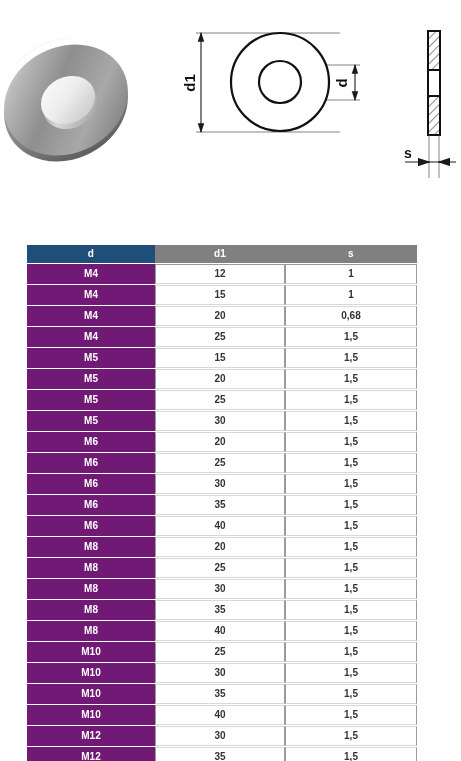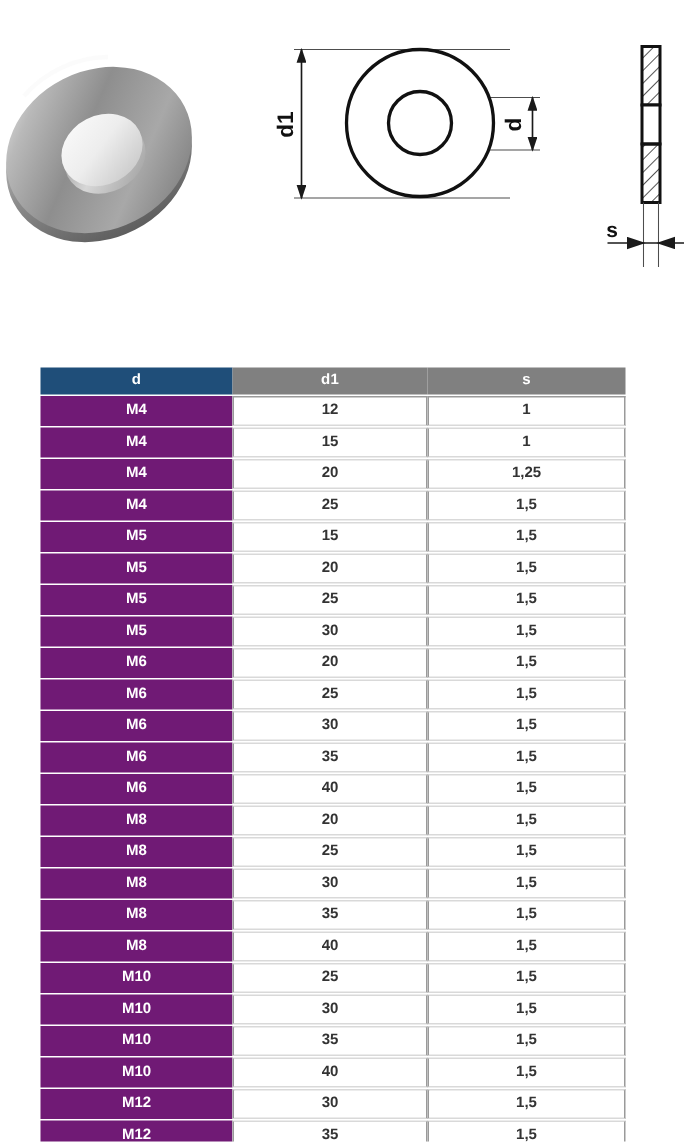--- a/index.html
+++ b/index.html
@@ -205,21 +205,21 @@
           <td class="c-val">1</td>
         </tr>
         <tr>
           <td class="c-d">M4</td>
           <td class="c-val">15</td>
           <td class="c-val">1</td>
         </tr>
         <tr>
           <td class="c-d">M4</td>
           <td class="c-val">20</td>
-          <td class="c-val">1,25</td>
+          <td class="c-val">0,68</td>
         </tr>
         <tr>
           <td class="c-d">M4</td>
           <td class="c-val">25</td>
           <td class="c-val">1,5</td>
         </tr>
         <tr>
           <td class="c-d">M5</td>
           <td class="c-val">15</td>
           <td class="c-val">1,5</td>

